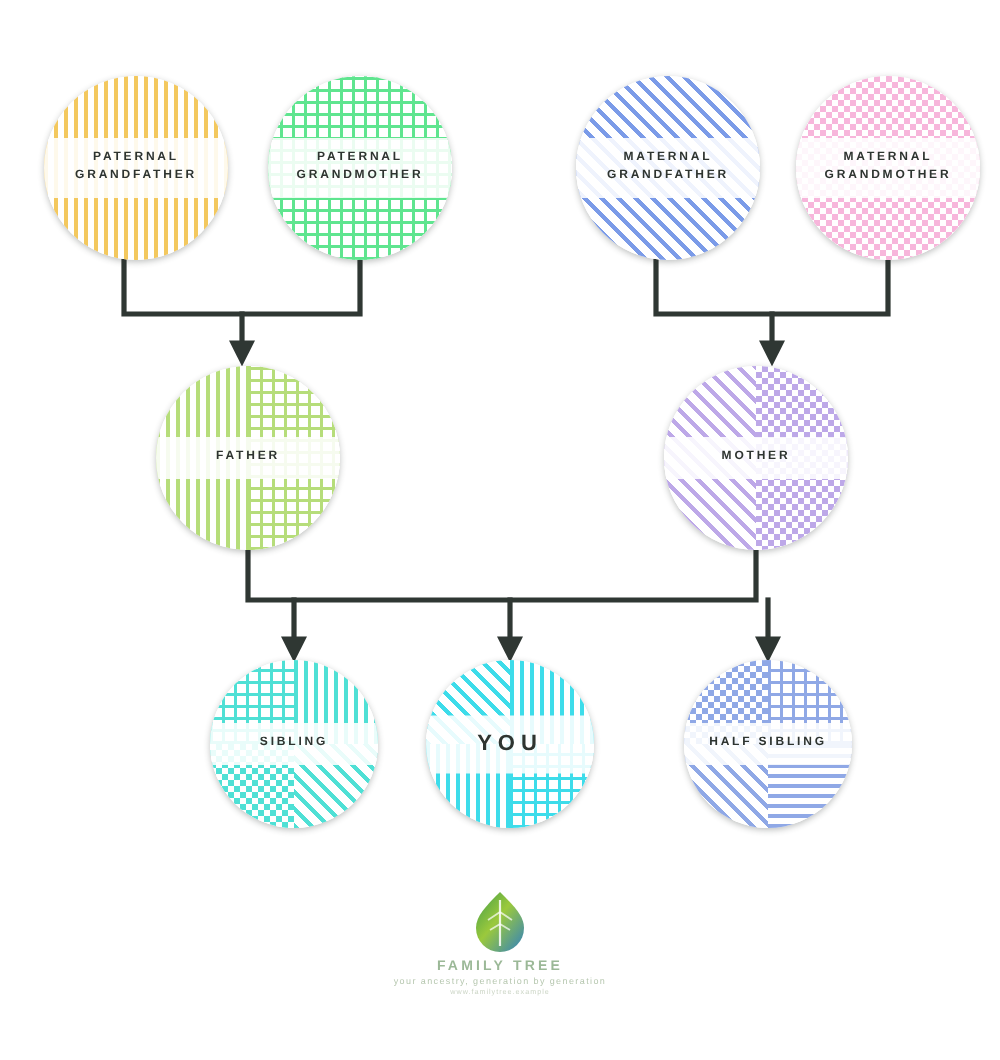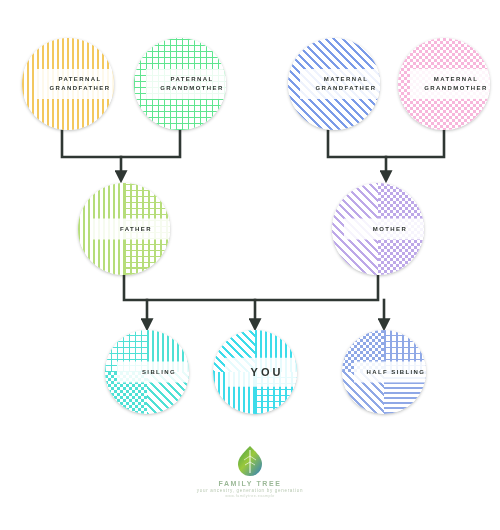--- a/index.html
+++ b/index.html
@@ -53,21 +53,21 @@
   }
   .half-l { left: 0; top: 0; width: 50%; height: 100%; }
   .half-r { left: 50%; top: 0; width: 50%; height: 100%; }
   .q-tl { left: 0;   top: 0;   width: 50%; height: 50%; }
   .q-tr { left: 50%; top: 0;   width: 50%; height: 50%; }
   .q-bl { left: 0;   top: 50%; width: 50%; height: 50%; }
   .q-br { left: 50%; top: 50%; width: 50%; height: 50%; }
 
   .node .label-band {
     position: absolute;
-    left: 12px;
+    left: 0;
     width: 100%;
     top: 50%;
     transform: translateY(-50%);
     background: rgba(255,255,255,0.88);
     text-align: center;
     padding: 6px 0;
     box-sizing: border-box;
   }
   .node .label-text {
     display: block;

